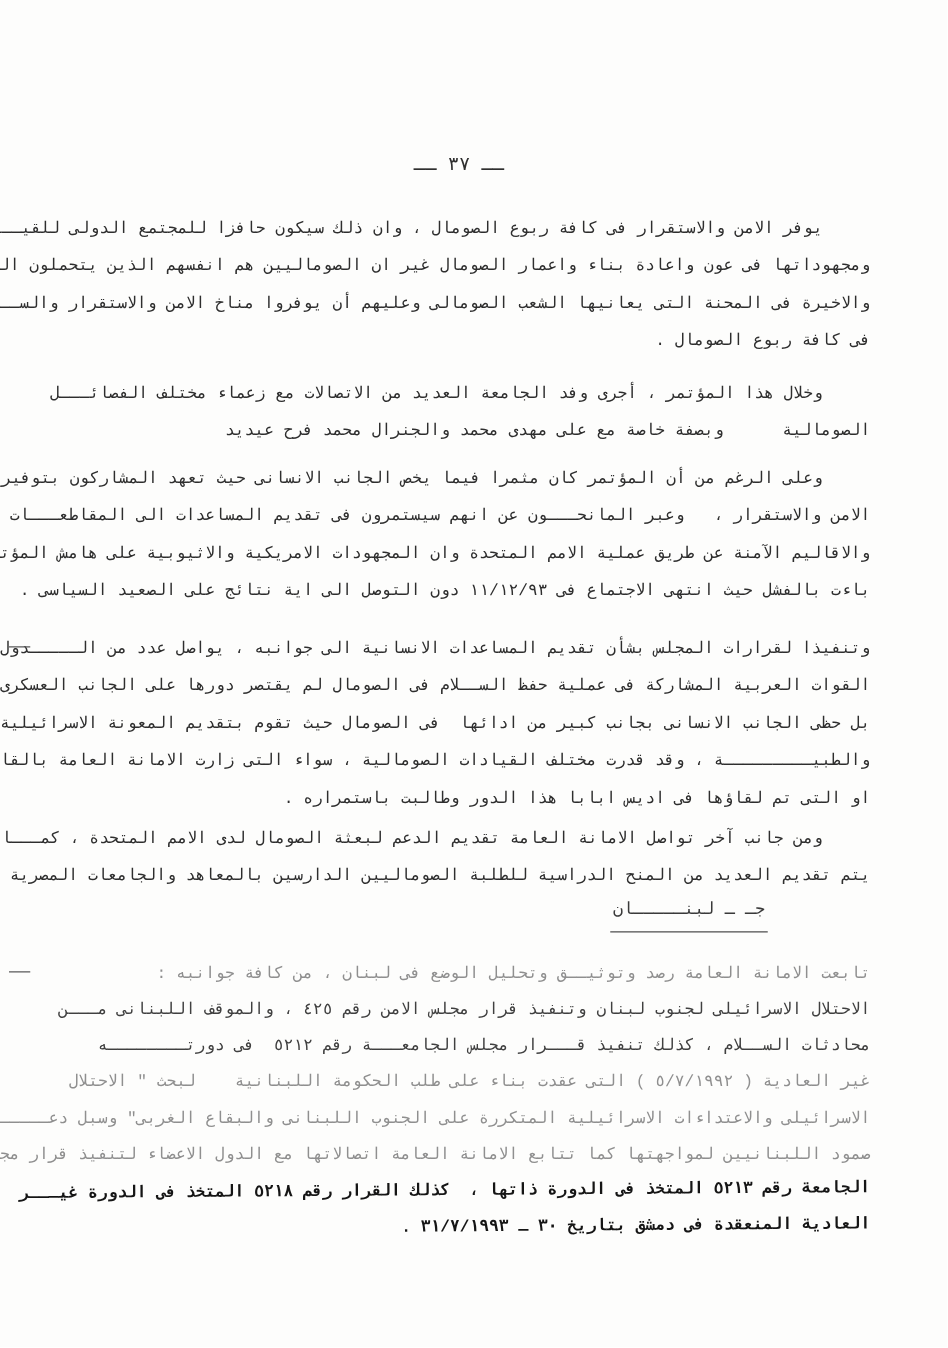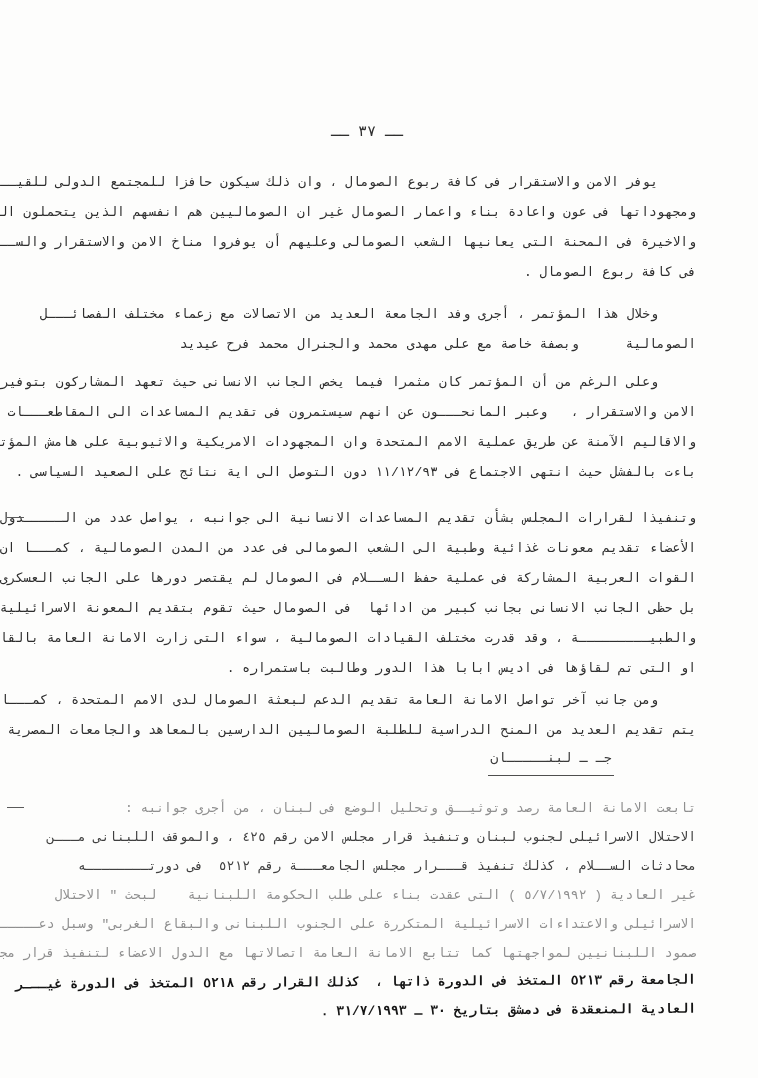--- a/index.html
+++ b/index.html
@@ -86,34 +86,33 @@
       </div>
       <div class="para b-p3 indent">
         <span class="line">وعلى الرغم من أن المؤتمر كان مثمرا فيما يخص الجانب الانسانى حيث تعهد المشاركون بتوفير</span>
         <span class="line">الامن والاستقرار ،   وعبر المانحـــون عن انهم سيستمرون فى تقديم المساعدات الى المقاطعـــات</span>
         <span class="line">والاقاليم الآمنة عن طريق عملية الامم المتحدة وان المجهودات الامريكية والاثيوبية على هامش المؤتمر قد</span>
         <span class="line">باءت بالفشل حيث انتهى الاجتماع فى ١١/١٢/٩٣ دون التوصل الى اية نتائج على الصعيد السياسى .</span>
       </div>
       <div class="para b-p4">
         <span class="margin-dash"></span>
         <span class="line">وتنفيذا لقرارات المجلس بشأن تقديم المساعدات الانسانية الى جوانبه ، يواصل عدد من الـــــدول</span>
-        <span class="line">الأعضاء تقديم معونات غذائية وطبية الى الشعب الصومالى فى عدد من المدن الصومالية ، كمـــا ان</span>
         <span class="line">القوات العربية المشاركة فى عملية حفظ الســلام فى الصومال لم يقتصر دورها على الجانب العسكرى</span>
         <span class="line">بل حظى الجانب الانسانى بجانب كبير من ادائها  فى الصومال حيث تقوم بتقديم المعونة الاسرائيلية</span>
         <span class="line">والطبيـــــــــة ، وقد قدرت مختلف القيادات الصومالية ، سواء التى زارت الامانة العامة بالقاهرة</span>
         <span class="line">او التى تم لقاؤها فى اديس ابابا هذا الدور وطالبت باستمراره .</span>
       </div>
       <div class="para b-p5 indent">
         <span class="line">ومن جانب آخر تواصل الامانة العامة تقديم الدعم لبعثة الصومال لدى الامم المتحدة ، كمـــا</span>
         <span class="line">يتم تقديم العديد من المنح الدراسية للطلبة الصوماليين الدارسين بالمعاهد والجامعات المصرية .</span>
       </div>
       <div class="section-heading b-lebanon-heading">جـ ـ لبنـــــان</div>
       <div class="para b-p6a tone-faded">
         <span class="margin-dash"></span>
-        <span class="line">تابعت الامانة العامة رصد وتوثيــق وتحليل الوضع فى لبنان ، من أجرى جوانبه :</span>
+        <span class="line">تابعت الامانة العامة رصد وتوثيــق وتحليل الوضع فى لبنان ، من كافة جوانبه :</span>
         <span class="line tone-medium">الاحتلال الاسرائيلى لجنوب لبنان وتنفيذ قرار مجلس الامن رقم ٤٢٥ ، والموقف اللبنانى مـــن</span>
         <span class="line tone-medium">محادثات الســلام ، كذلك تنفيذ قـــرار مجلس الجامعـــة رقم ٥٢١٢  فى دورتــــــــه</span>
         <span class="line">غير العادية ( ٥/٧/١٩٩٢ ) التى عقدت بناء على طلب الحكومة اللبنانية    لبحث " الاحتلال</span>
         <span class="line">الاسرائيلى والاعتداءات الاسرائيلية المتكررة على الجنوب اللبنانى والبقاع الغربى" وسبل دعـــــم</span>
         <span class="line">صمود اللبنانيين لمواجهتها كما تتابع الامانة العامة اتصالاتها مع الدول الاعضاء لتنفيذ قرار مجلـــس</span>
       </div>
       <div class="para b-p6b tone-dark">
         <span class="line">الجامعة رقم ٥٢١٣ المتخذ فى الدورة ذاتها ،  كذلك القرار رقم ٥٢١٨ المتخذ فى الدورة غيـــر</span>
         <span class="line">العادية المنعقدة فى دمشق بتاريخ ٣٠ ـ ٣١/٧/١٩٩٣ .</span>
       </div>

